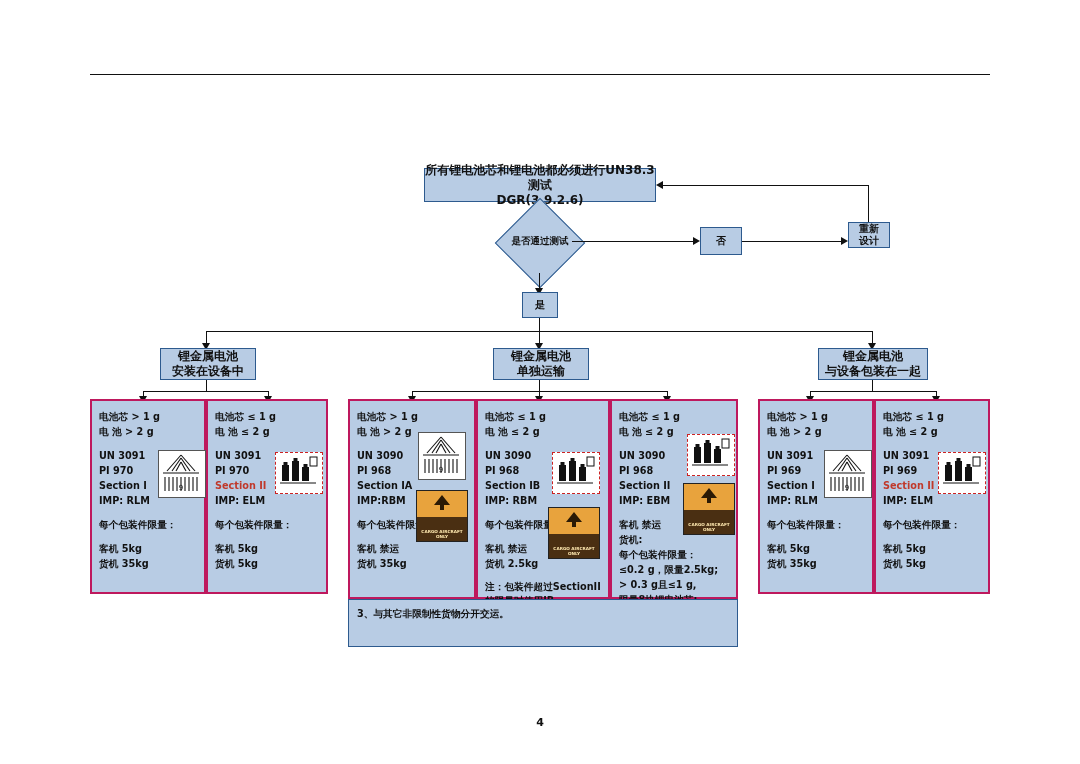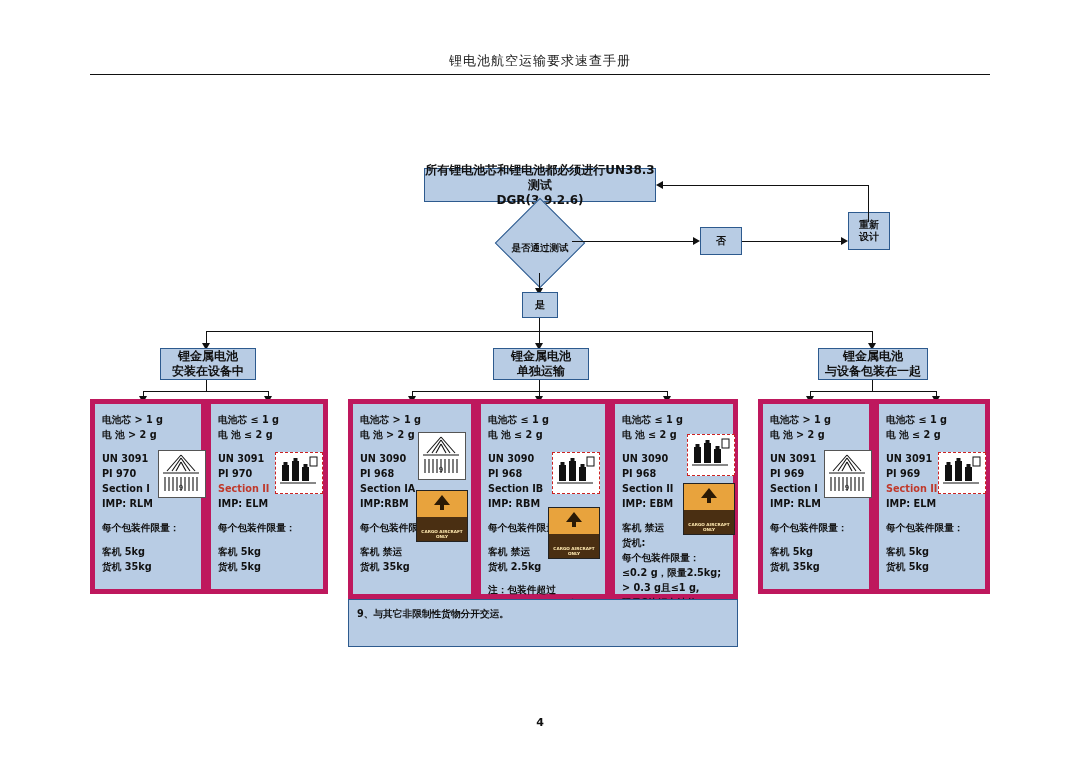--- a/index.html
+++ b/index.html
@@ -60,21 +60,21 @@
   }
   .arrow-right{
     position:absolute;width:0;height:0;
     border-top:4.5px solid transparent;border-bottom:4.5px solid transparent;
     border-left:7px solid #111;
   }
 
   
   .panel{
     position:absolute;box-sizing:border-box;
-    background:#b8cce4;border:5px solid #be185d;
+    background:#b8cce4;border:2px solid #be185d;
     color:#111;font-size:9.7px;font-weight:bold;line-height:1.55;
     padding:8px 7px;
   }
   .panel .gap{height:9px;}
   .panel .line{white-space:pre;}
   .note-panel{
     position:absolute;box-sizing:border-box;background:#b8cce4;border:1px solid #2d5a8e;
     font-size:9.7px;font-weight:bold;line-height:1.6;color:#111;padding:6px 8px;
   }
 
@@ -95,43 +95,42 @@
   .classlabel .txt{
     position:absolute;bottom:2px;left:0;width:100%;text-align:center;
     color:#ffe9b0;font-size:4.2px;font-weight:bold;letter-spacing:0;
   }
 </style>
 </head>
 <body>
 
 <div class="page">
 
-  <div class="doc-header">锂电池航空运输要求速查手册</div>
   <div class="header-rule"></div>
 
   <div class="node small" style="left:424px;top:168px;width:232px;height:34px;">
     <span style="white-space:pre-line;">所有锂电池芯和锂电池都必须进行UN38.3测试
 DGR(3.9.2.6)</span>
   </div>
 
   <div class="ln v" style="left:539px;top:202px;height:16px;"></div>
   <div class="arrow-down" style="left:535px;top:216px;"></div>
 
   <div class="diamond" style="left:508px;top:211px;width:62px;height:62px;"></div>
-  <div class="diamond-label" style="left:485px;top:242px;">是否通过测试</div>
+  <div class="diamond-label" style="left:485px;top:235px;">是否通过测试</div>
 
   <div class="ln h" style="left:572px;top:241px;width:122px;"></div>
   <div class="arrow-right" style="left:693px;top:237px;"></div>
   <div class="node tiny" style="left:700px;top:227px;width:42px;height:28px;">
     <span>否</span>
   </div>
 
   <div class="ln h" style="left:742px;top:241px;width:100px;"></div>
   <div class="arrow-right" style="left:841px;top:237px;"></div>
-  <div class="node tiny" style="left:848px;top:212px;width:42px;height:38px;align-items:center;">
+  <div class="node tiny" style="left:848px;top:222px;width:42px;height:26px;align-items:center;">
     <span style="white-space:pre-line;">重新
 设计</span>
   </div>
 
   <div class="ln v" style="left:868px;top:185px;height:37px;"></div>
   <div class="ln h" style="left:663px;top:185px;width:206px;"></div>
   <div class="arrow-left" style="left:656px;top:181px;"></div>
 
   <div class="ln v" style="left:539px;top:273px;height:17px;"></div>
   <div class="arrow-down" style="left:535px;top:288px;"></div>
@@ -376,21 +375,21 @@
   <div class="classlabel" style="left:683px;top:483px;">
     <div class="top"></div>
     <svg width="50" height="26" viewBox="0 0 50 26" style="position:absolute;top:0;left:0;">
       <rect x="0" y="0" width="50" height="26" fill="#e8a33d"></rect>
       <path d="M25 4 L33 14 L27 14 L27 19 L23 19 L23 14 L17 14 Z" fill="#2b1a05"></path>
     </svg>
     <div class="txt">CARGO AIRCRAFT ONLY</div>
   </div>
 
   <div class="note-panel" style="left:348px;top:599px;width:390px;height:48px;">
-    <div>9、与其它非限制性货物分开交运。</div>
+    <div>3、与其它非限制性货物分开交运。</div>
   </div>
 
   <div class="panel" style="left:758px;top:399px;width:116px;height:195px;">
     <div class="line">电池芯 &gt; 1 g</div>
     <div class="line">电 池 &gt; 2 g</div>
     <div class="gap"></div>
     <div class="line">UN 3091</div>
     <div class="line">PI 969</div>
     <div class="line">Section I</div>
     <div class="line">IMP: RLM</div>

